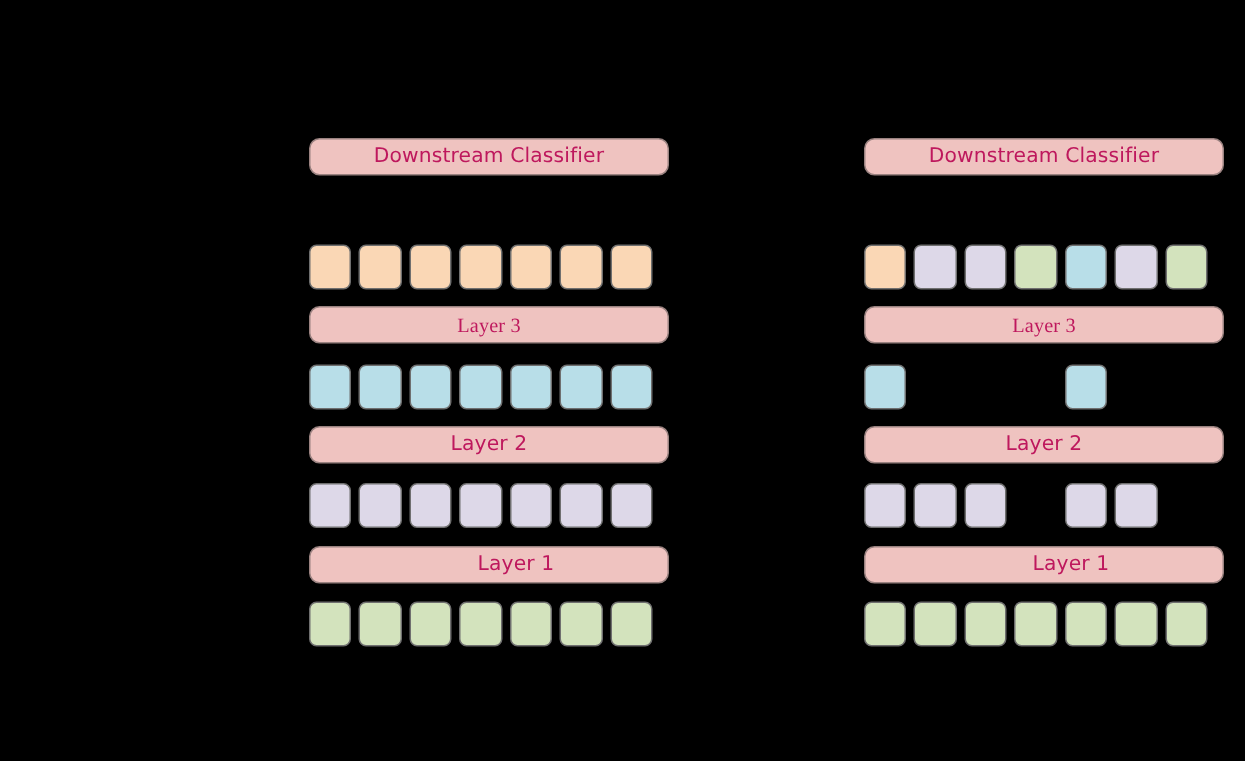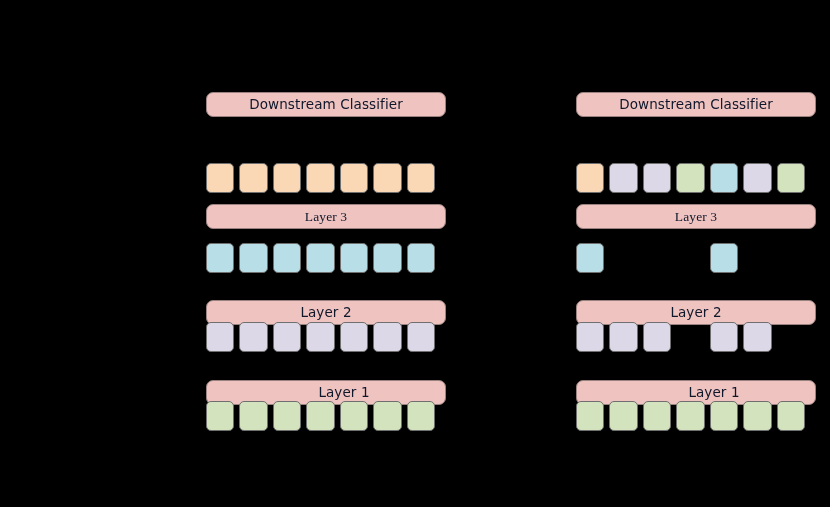--- a/index.html
+++ b/index.html
@@ -34,29 +34,29 @@
     left: 0;
     width: 240px;
     height: 25px;
     border-radius: 7px;
     background: #EFC3C0;
     border: 1px solid #9a8280;
     box-sizing: border-box;
     display: flex;
     align-items: center;
     justify-content: center;
-    color: #0f172a;
+    color: #be185d;
     font-size: 13.5px;
     letter-spacing: 0.1px;
     line-height: 1;
   }
   .bar-classifier { top: 92px;  }
   .bar-layer3     { top: 204px; font-family: Liberation Serif, serif; }
-  .bar-layer2     { top: 300px; }
-  .bar-layer1     { top: 380px; padding-left: 36px; }
+  .bar-layer2     { top: 284px; }
+  .bar-layer1     { top: 364px; padding-left: 36px; }
 
   
   .token-row {
     position: absolute;
     left: 0;
     width: 240px;
     height: 30px;
     display: flex;
     gap: 5.2px;
   }

